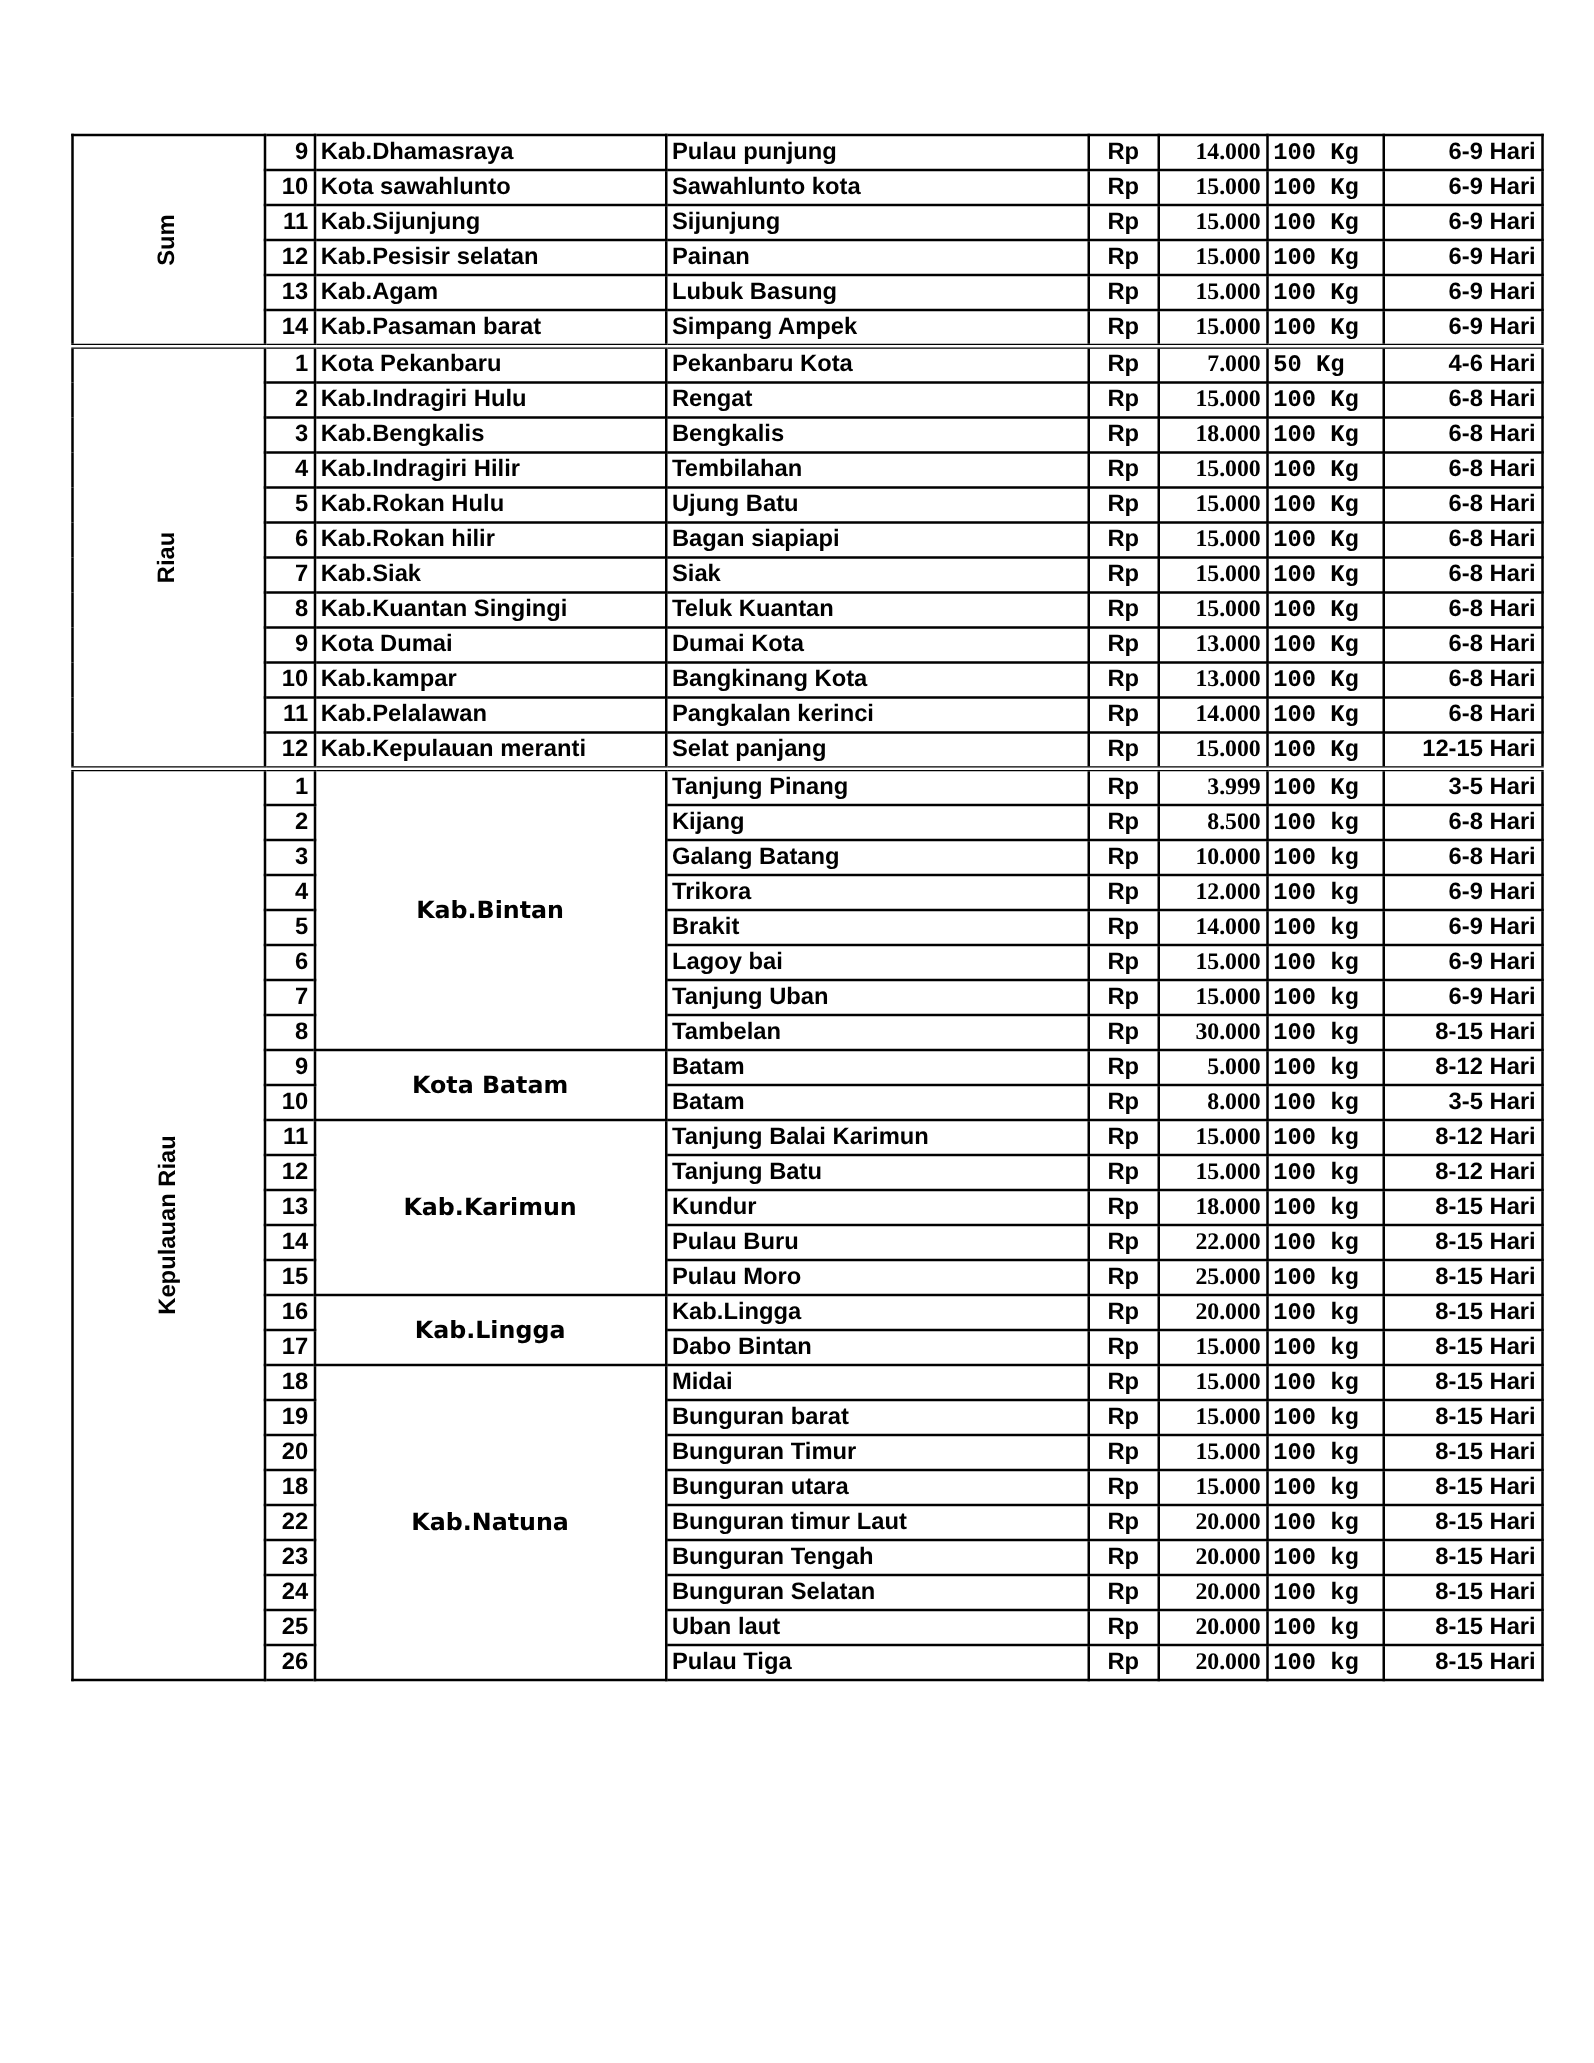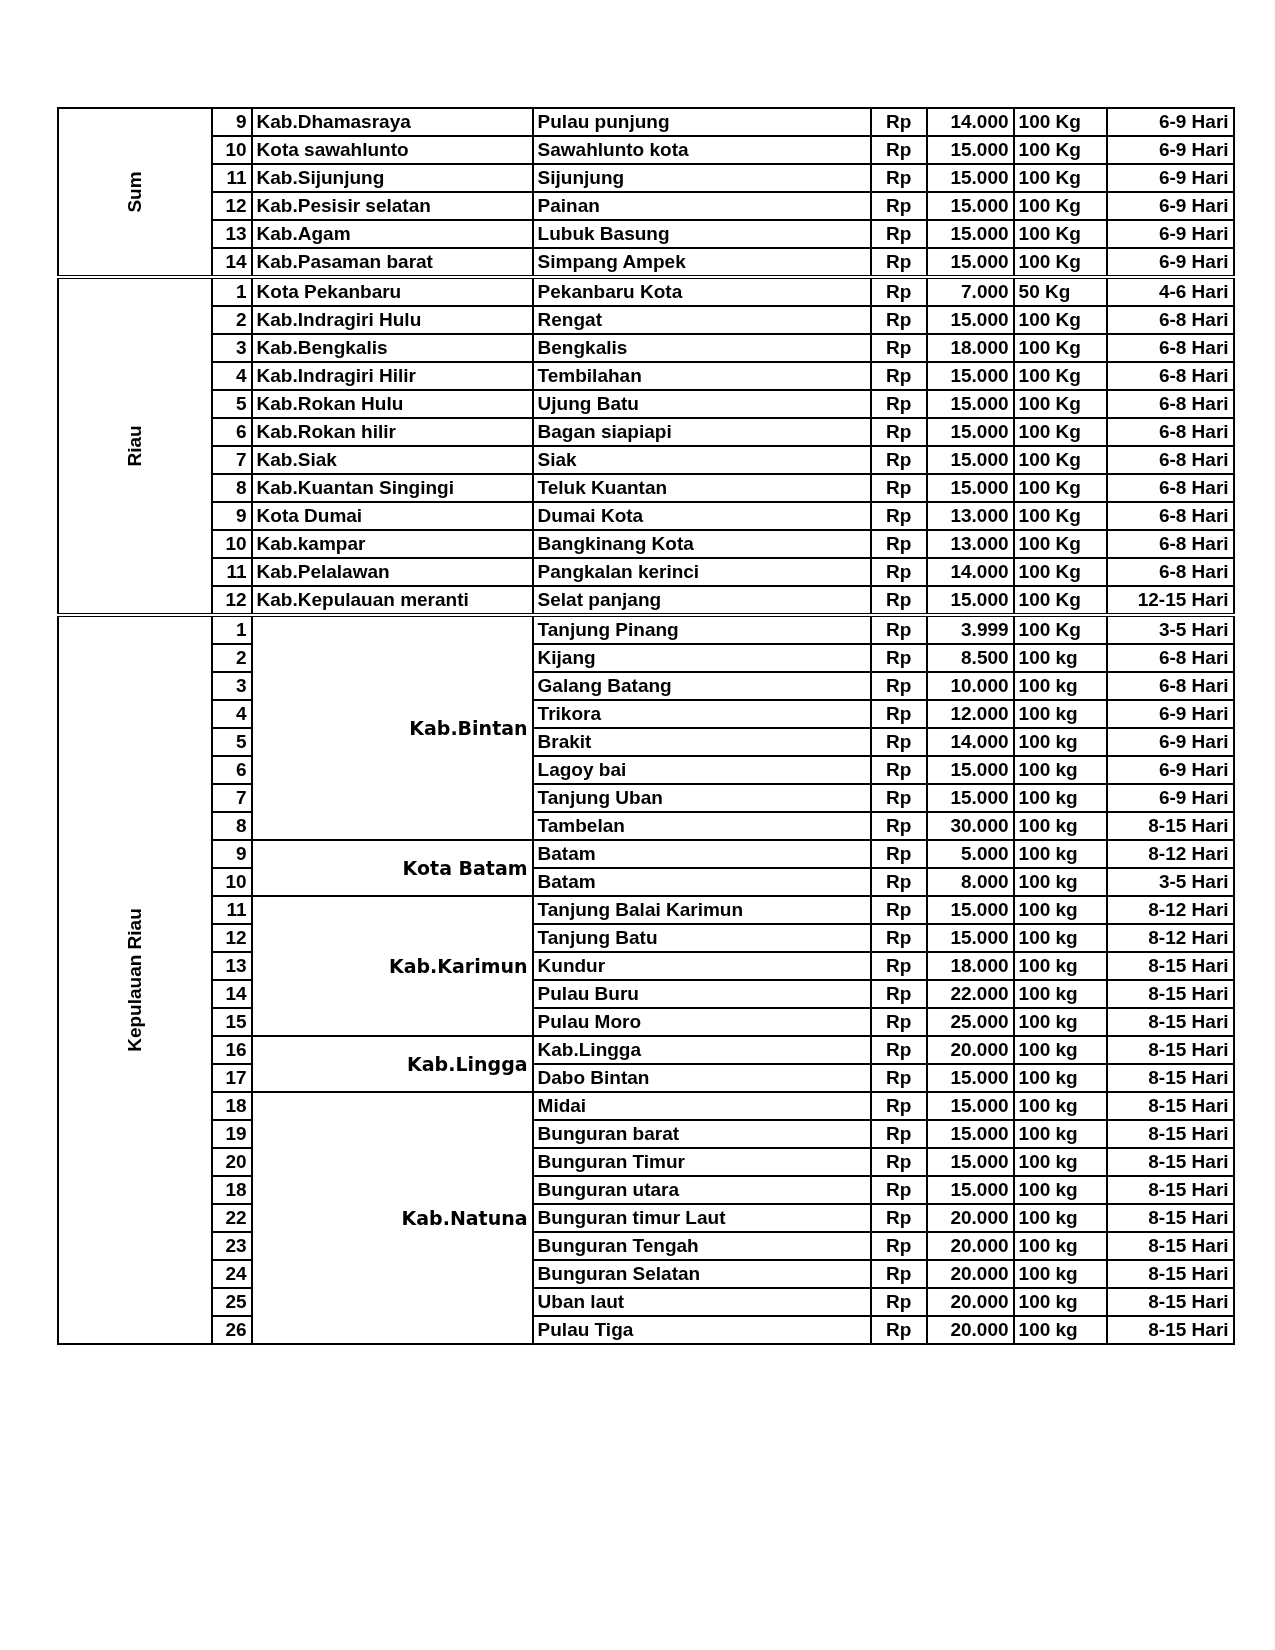--- a/index.html
+++ b/index.html
@@ -12,24 +12,24 @@
   col.c-kab { width: 281px; }
   col.c-place { width: 338px; }
   col.c-rp { width: 56px; }
   col.c-price { width: 87px; }
   col.c-weight { width: 93px; }
   col.c-days { width: 127px; }
   td.prov { border-top: none; border-bottom: none; border-right: none; border-left: 2px solid #000; vertical-align: middle; text-align: center; padding: 0; }
   .prov-label { display: inline-block; transform: rotate(-90deg); white-space: nowrap; font-size: 19px; font-weight: bold; }
   td.no { text-align: right; padding-right: 3px; }
   td.kab { text-align: left; margin-top: 13px; }
-  td.kab-group { text-align: right; font-weight: normal; font-family: "DejaVu Sans", sans-serif; font-size: 18px; }
+  td.kab-group { text-align: center; font-weight: normal; font-family: "DejaVu Sans", sans-serif; font-size: 18px; }
   td.rp { border-right: none; text-align: center; padding-left: 10px; }
-  td.price { border-left: none; text-align: right; padding-right: 6px; }
-  td.weight { text-align: left; padding-left: 3px; }
+  td.price { border-left: none; text-align: right; padding-right: 6px; font-family: Liberation Serif, serif; }
+  td.weight { text-align: left; padding-left: 3px; font-family: Liberation Mono, monospace; }
   td.days { text-align: right; padding-left: 3px; }
   tr.sep-top td:not(.prov) { border-top: 4px double #000; }
   tr.sep-top td.prov { border-top: 4px double #000; }
   tr.sep-top td.kab-group { border-top: 4px double #000; }
 </style>
 </head>
 <body>
 
 <div class="page">
   <table class="rates">

